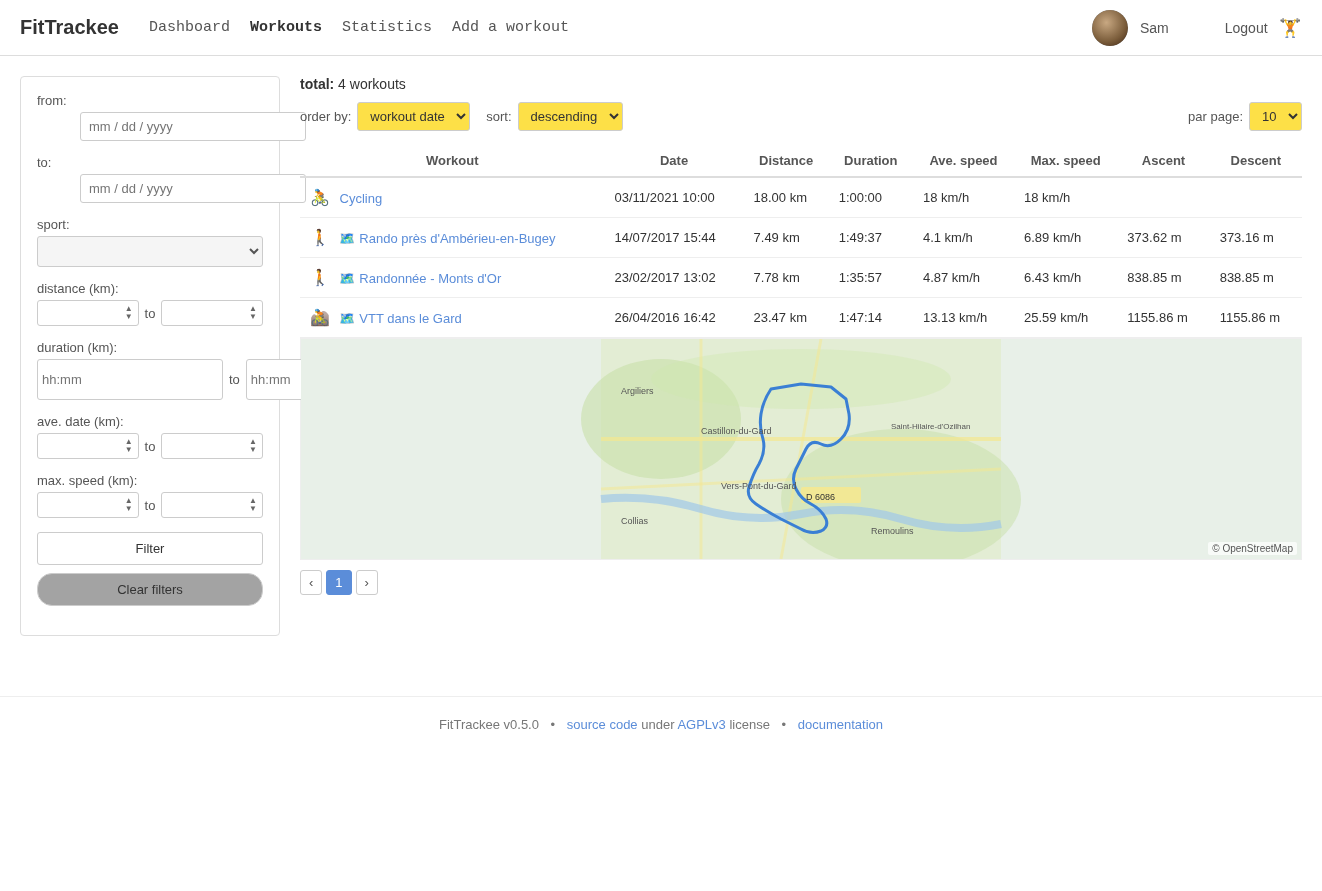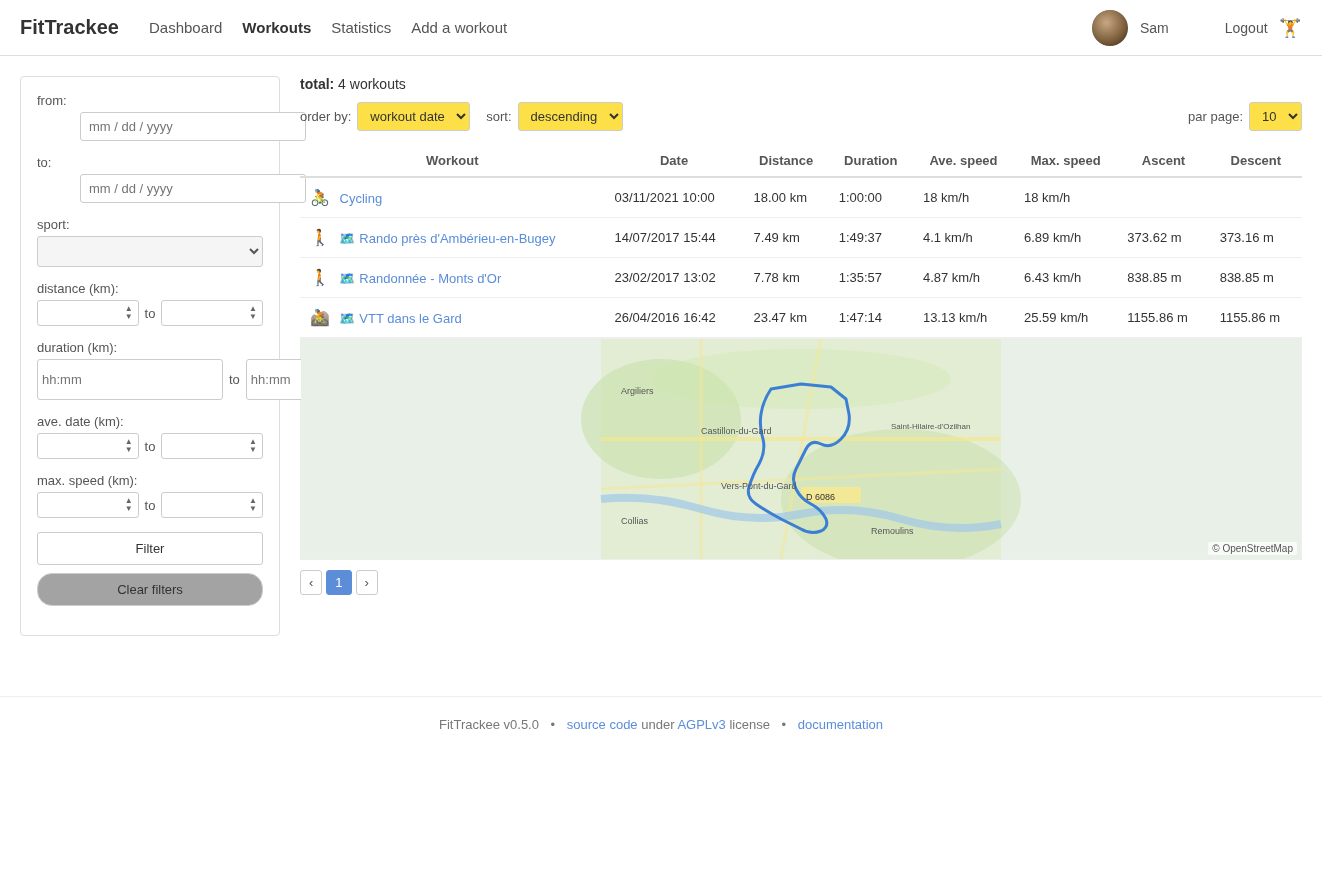--- a/index.html
+++ b/index.html
@@ -5,21 +5,21 @@
     * { box-sizing: border-box; margin: 0; padding: 0; }
     body { font-family: Arial, sans-serif; font-size: 14px; color: #333; background: #fff; }
 
     
     nav {
       display: flex; align-items: center; padding: 0 20px; height: 56px;
       border-bottom: 1px solid #ddd; background: #fff;
     }
     .nav-brand { font-size: 20px; font-weight: bold; color: #333; margin-right: 30px; }
     .nav-links { display: flex; gap: 20px; flex: 1; }
-    .nav-link { text-decoration: none; color: #555; font-size: 15px; }
+    .nav-link { text-decoration: none; color: #555; font-size: 15px; font-family: Liberation Mono, monospace; }
     .nav-link.active { font-weight: bold; color: #333; }
     .nav-right { display: flex; align-items: center; gap: 12px; }
     .avatar {
       width: 36px; height: 36px; border-radius: 50%; background: #888;
       overflow: hidden; display: flex; align-items: center; justify-content: center;
     }
     .avatar-circle {
       width: 36px; height: 36px; border-radius: 50%;
       background: radial-gradient(circle at 40% 35%, #c8a882, #7a5c3a 60%, #3a2010);
     }

